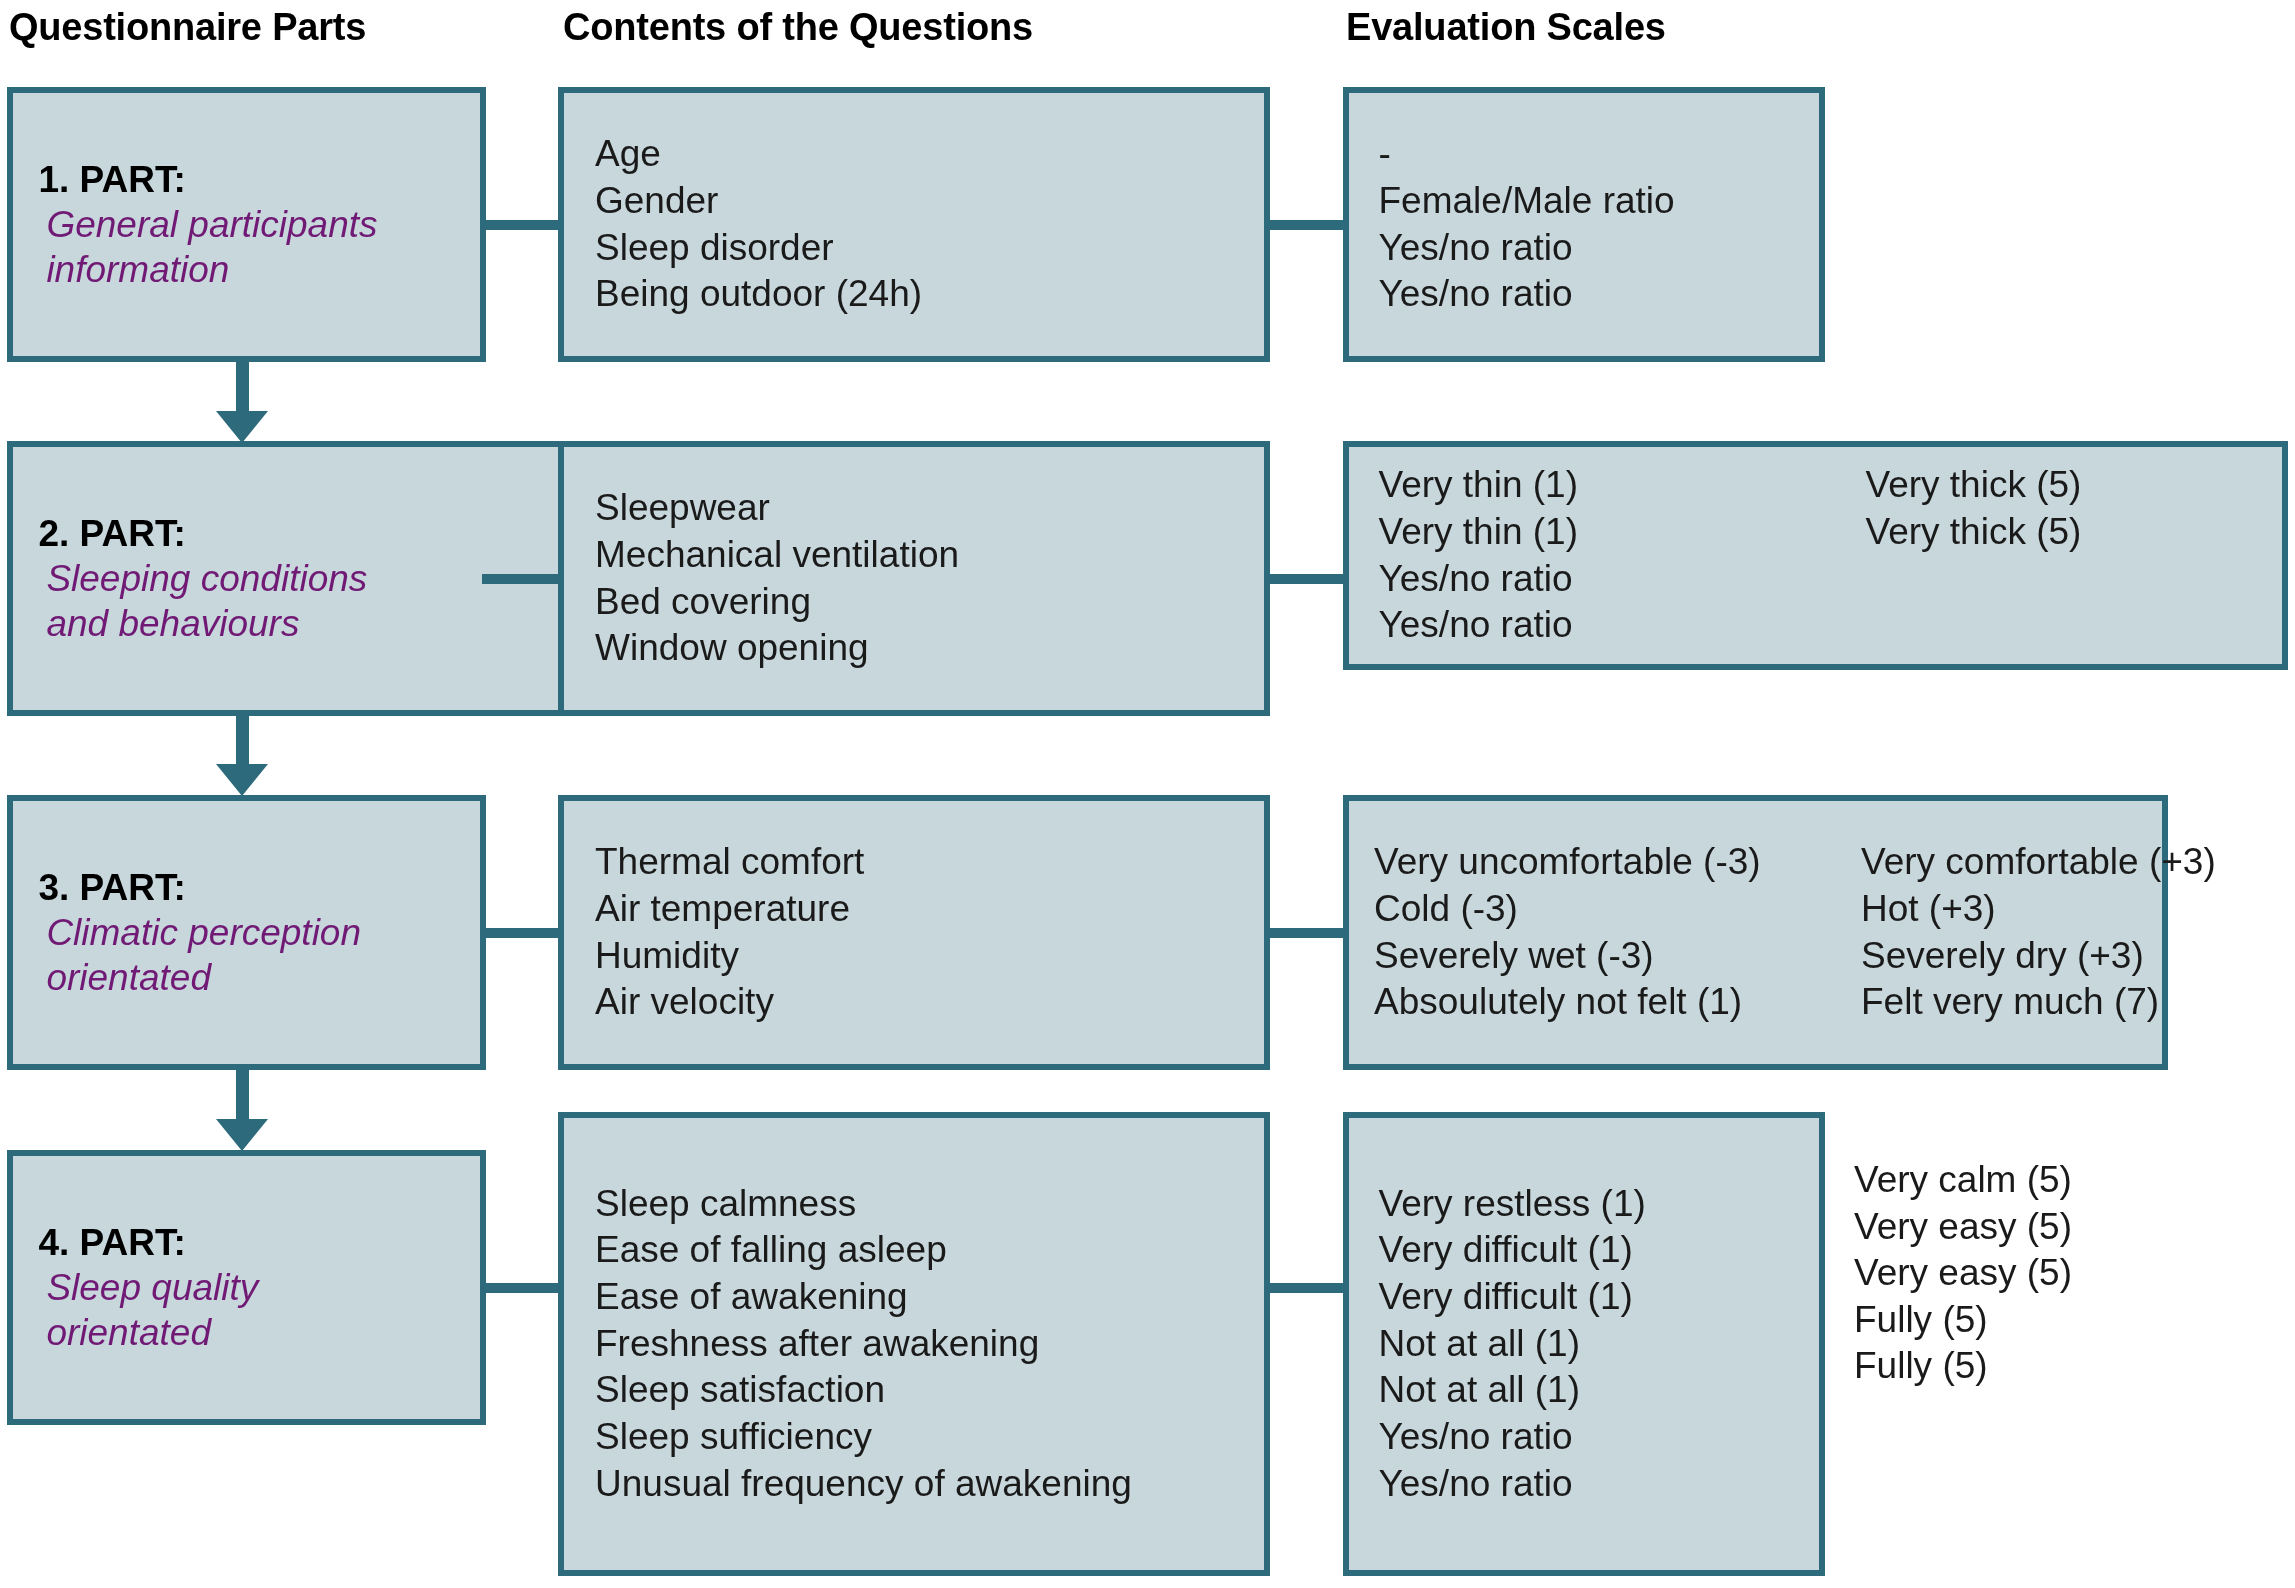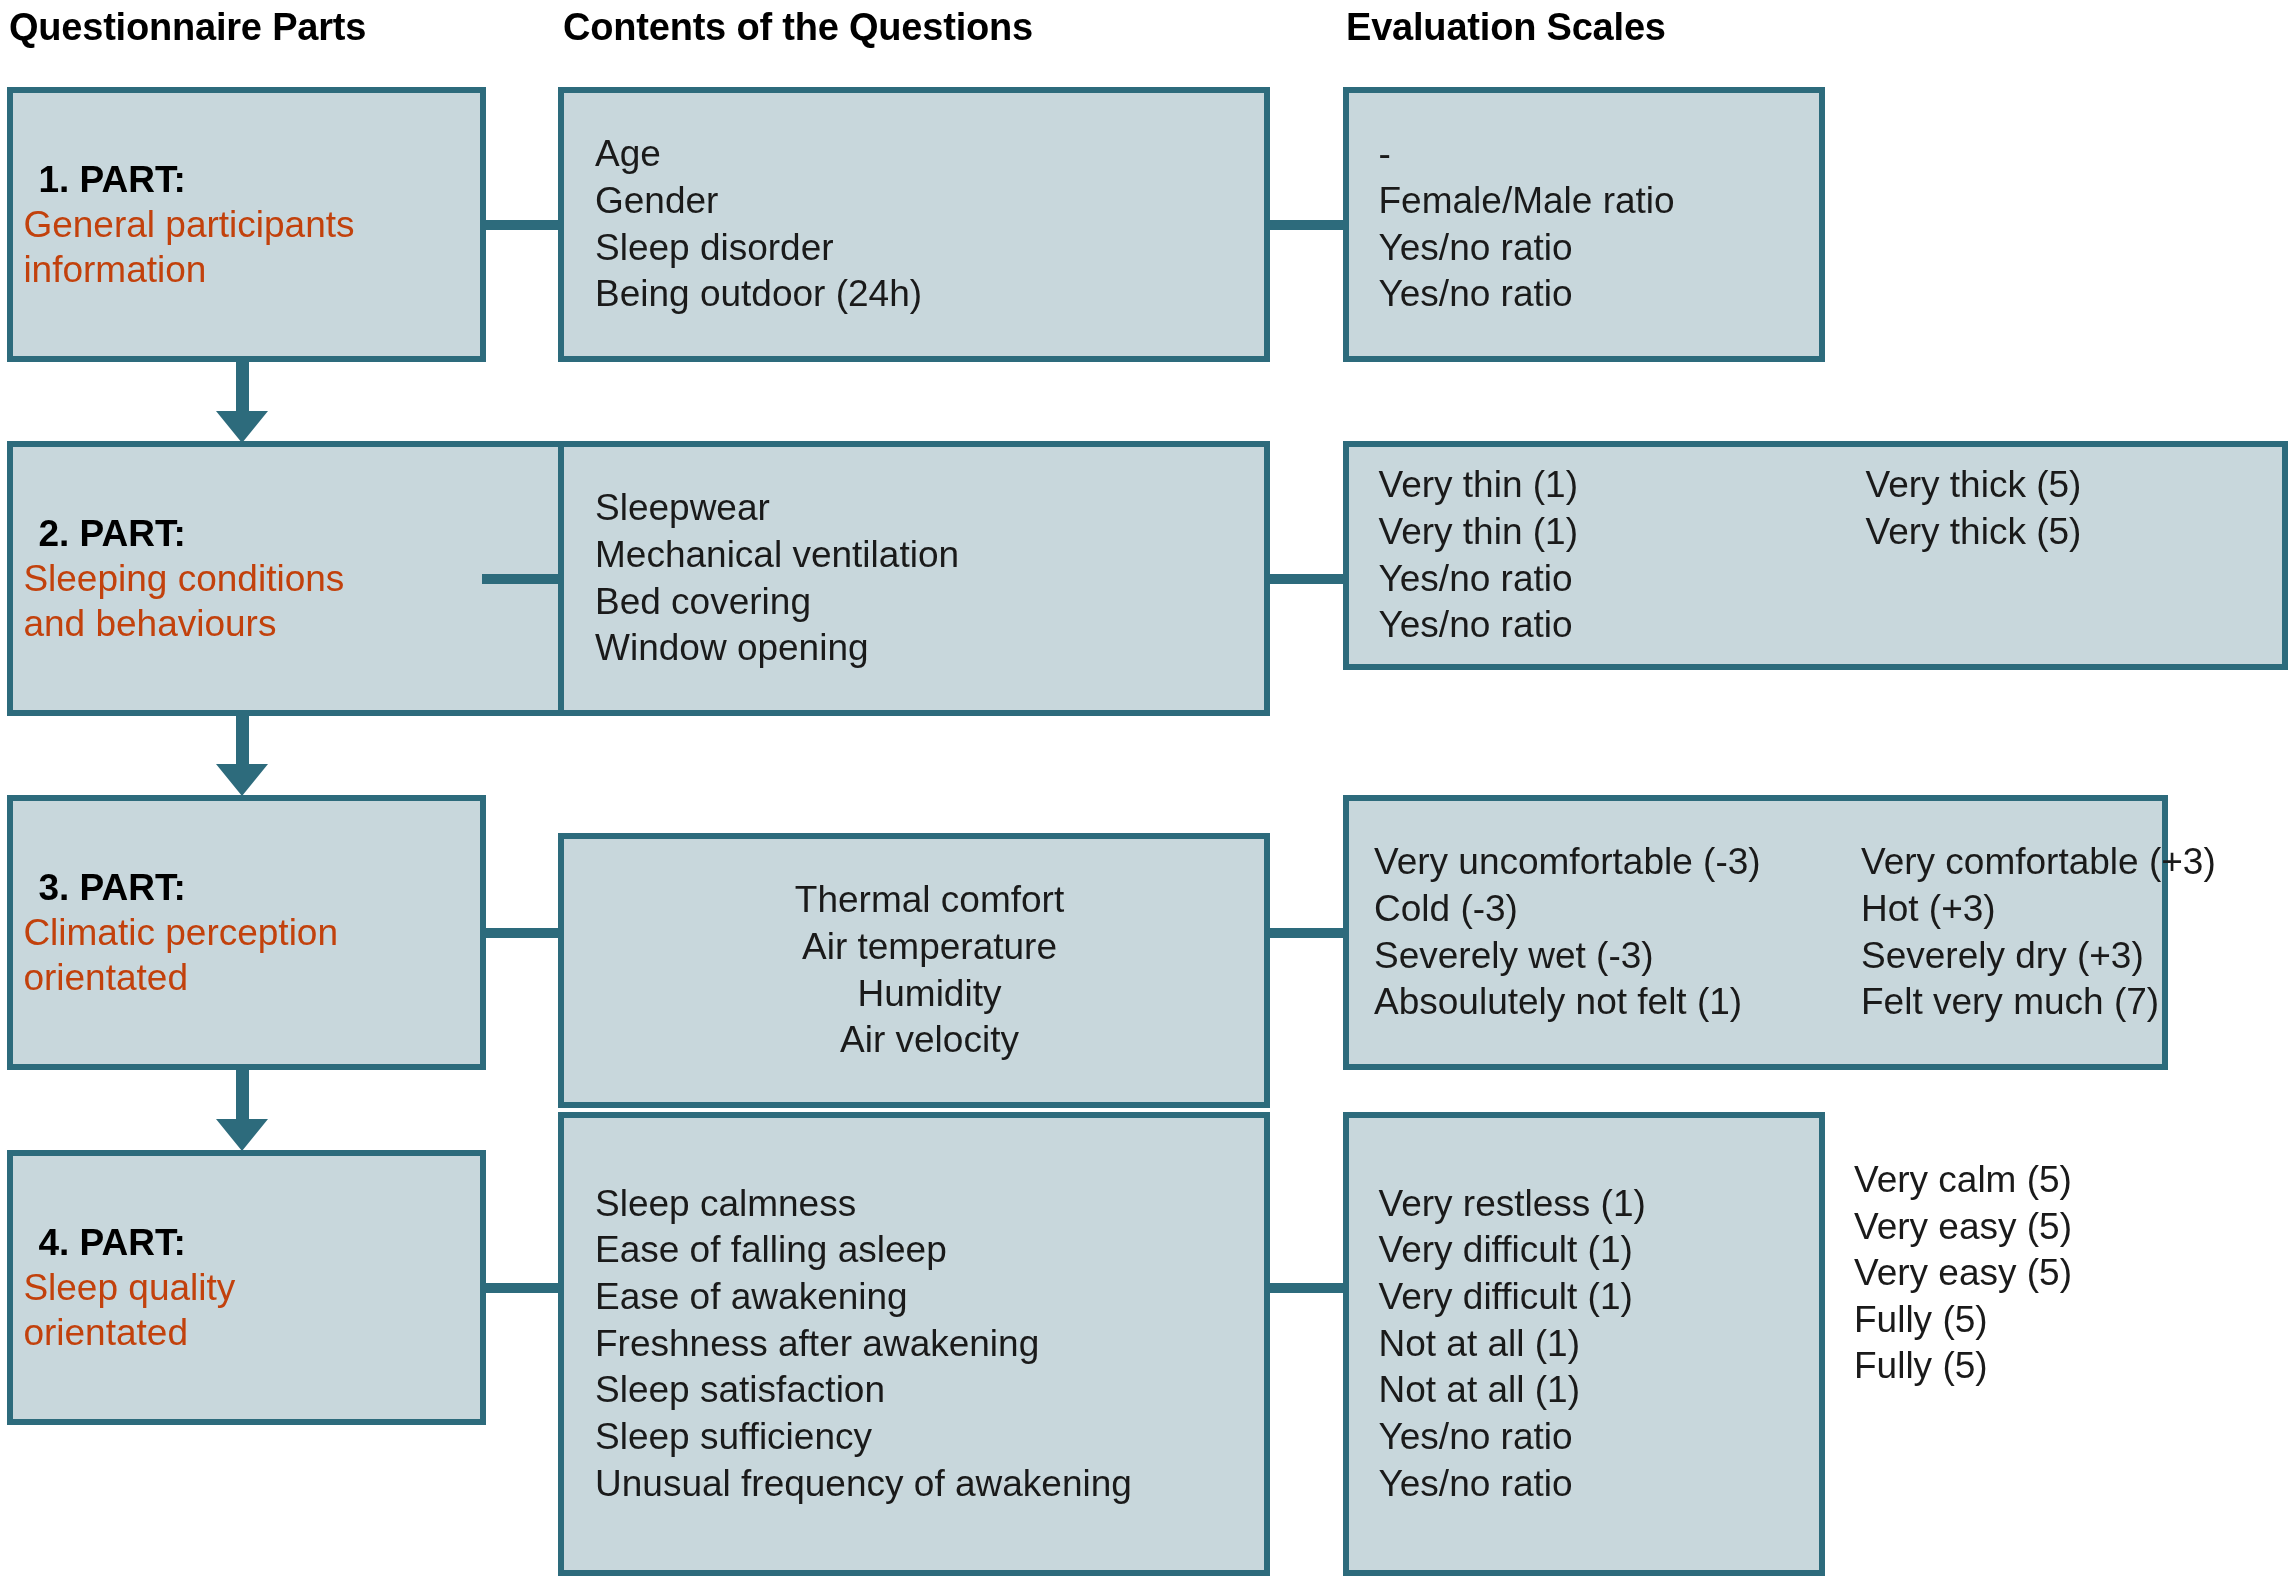--- a/index.html
+++ b/index.html
@@ -45,22 +45,23 @@
     font-weight:bold;
     line-height:1.22;
     margin-left:25px;
     color:#000;
     white-space:nowrap;
   }
   .part-desc{
     font-size:37px;
     font-weight:normal;
     line-height:1.22;
-    margin-left:10px;
-    color:#c2410c;
+    margin-left:33px;
+    color:#701a75;
+    font-style:italic;
   }
   .part-desc div{white-space:nowrap;}
 
   
   .qlist{
     margin-left:31px;
     font-size:37px;
     line-height:1.26;
   }
   .qlist div{white-space:nowrap;}
@@ -179,21 +180,21 @@
   <div class="box" style="left:7.4px;top:795px;width:479px;height:275px;">
     <div class="box-inner">
       <div class="part-title">3. PART:</div>
       <div class="part-desc">
         <div>Climatic perception</div>
         <div>orientated</div>
       </div>
     </div>
   </div>
 
-  <div class="box" style="left:558px;top:833px;width:712px;height:275px;text-align:center;">
+  <div class="box" style="left:558px;top:795px;width:712px;height:275px;">
     <div class="box-inner">
       <div class="qlist">
         <div>Thermal comfort</div>
         <div>Air temperature</div>
         <div>Humidity</div>
         <div>Air velocity</div>
       </div>
     </div>
   </div>
 

